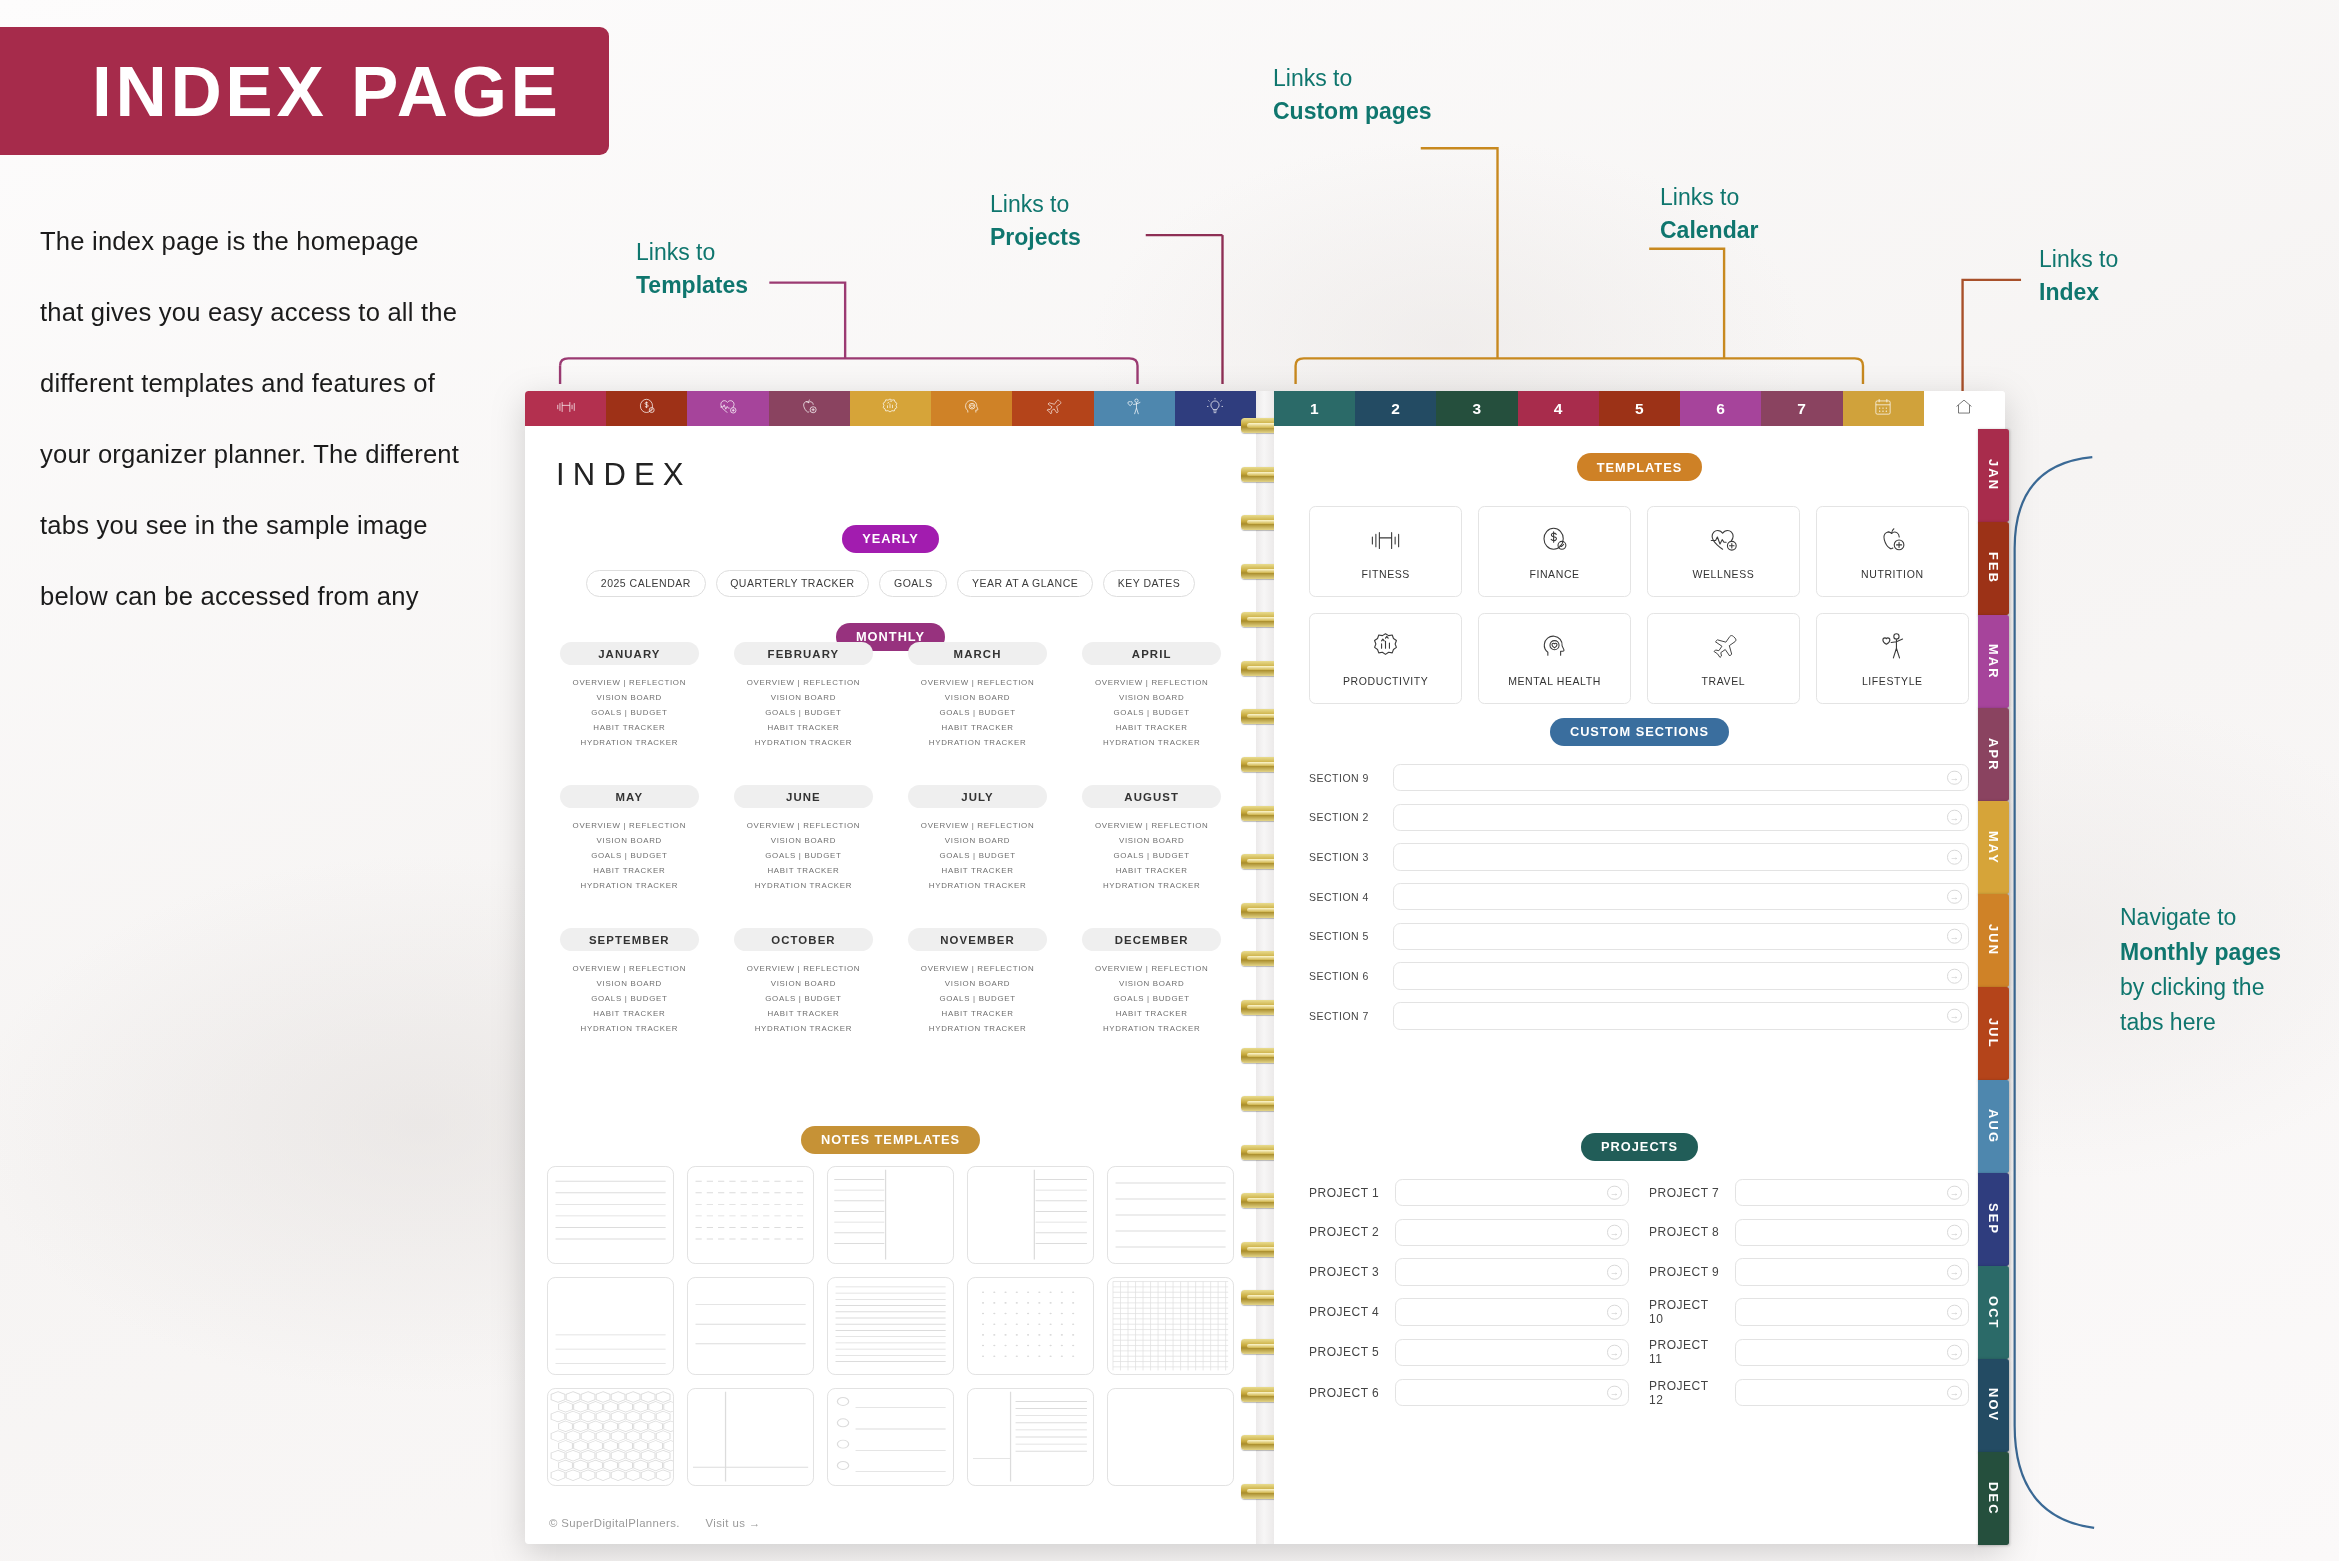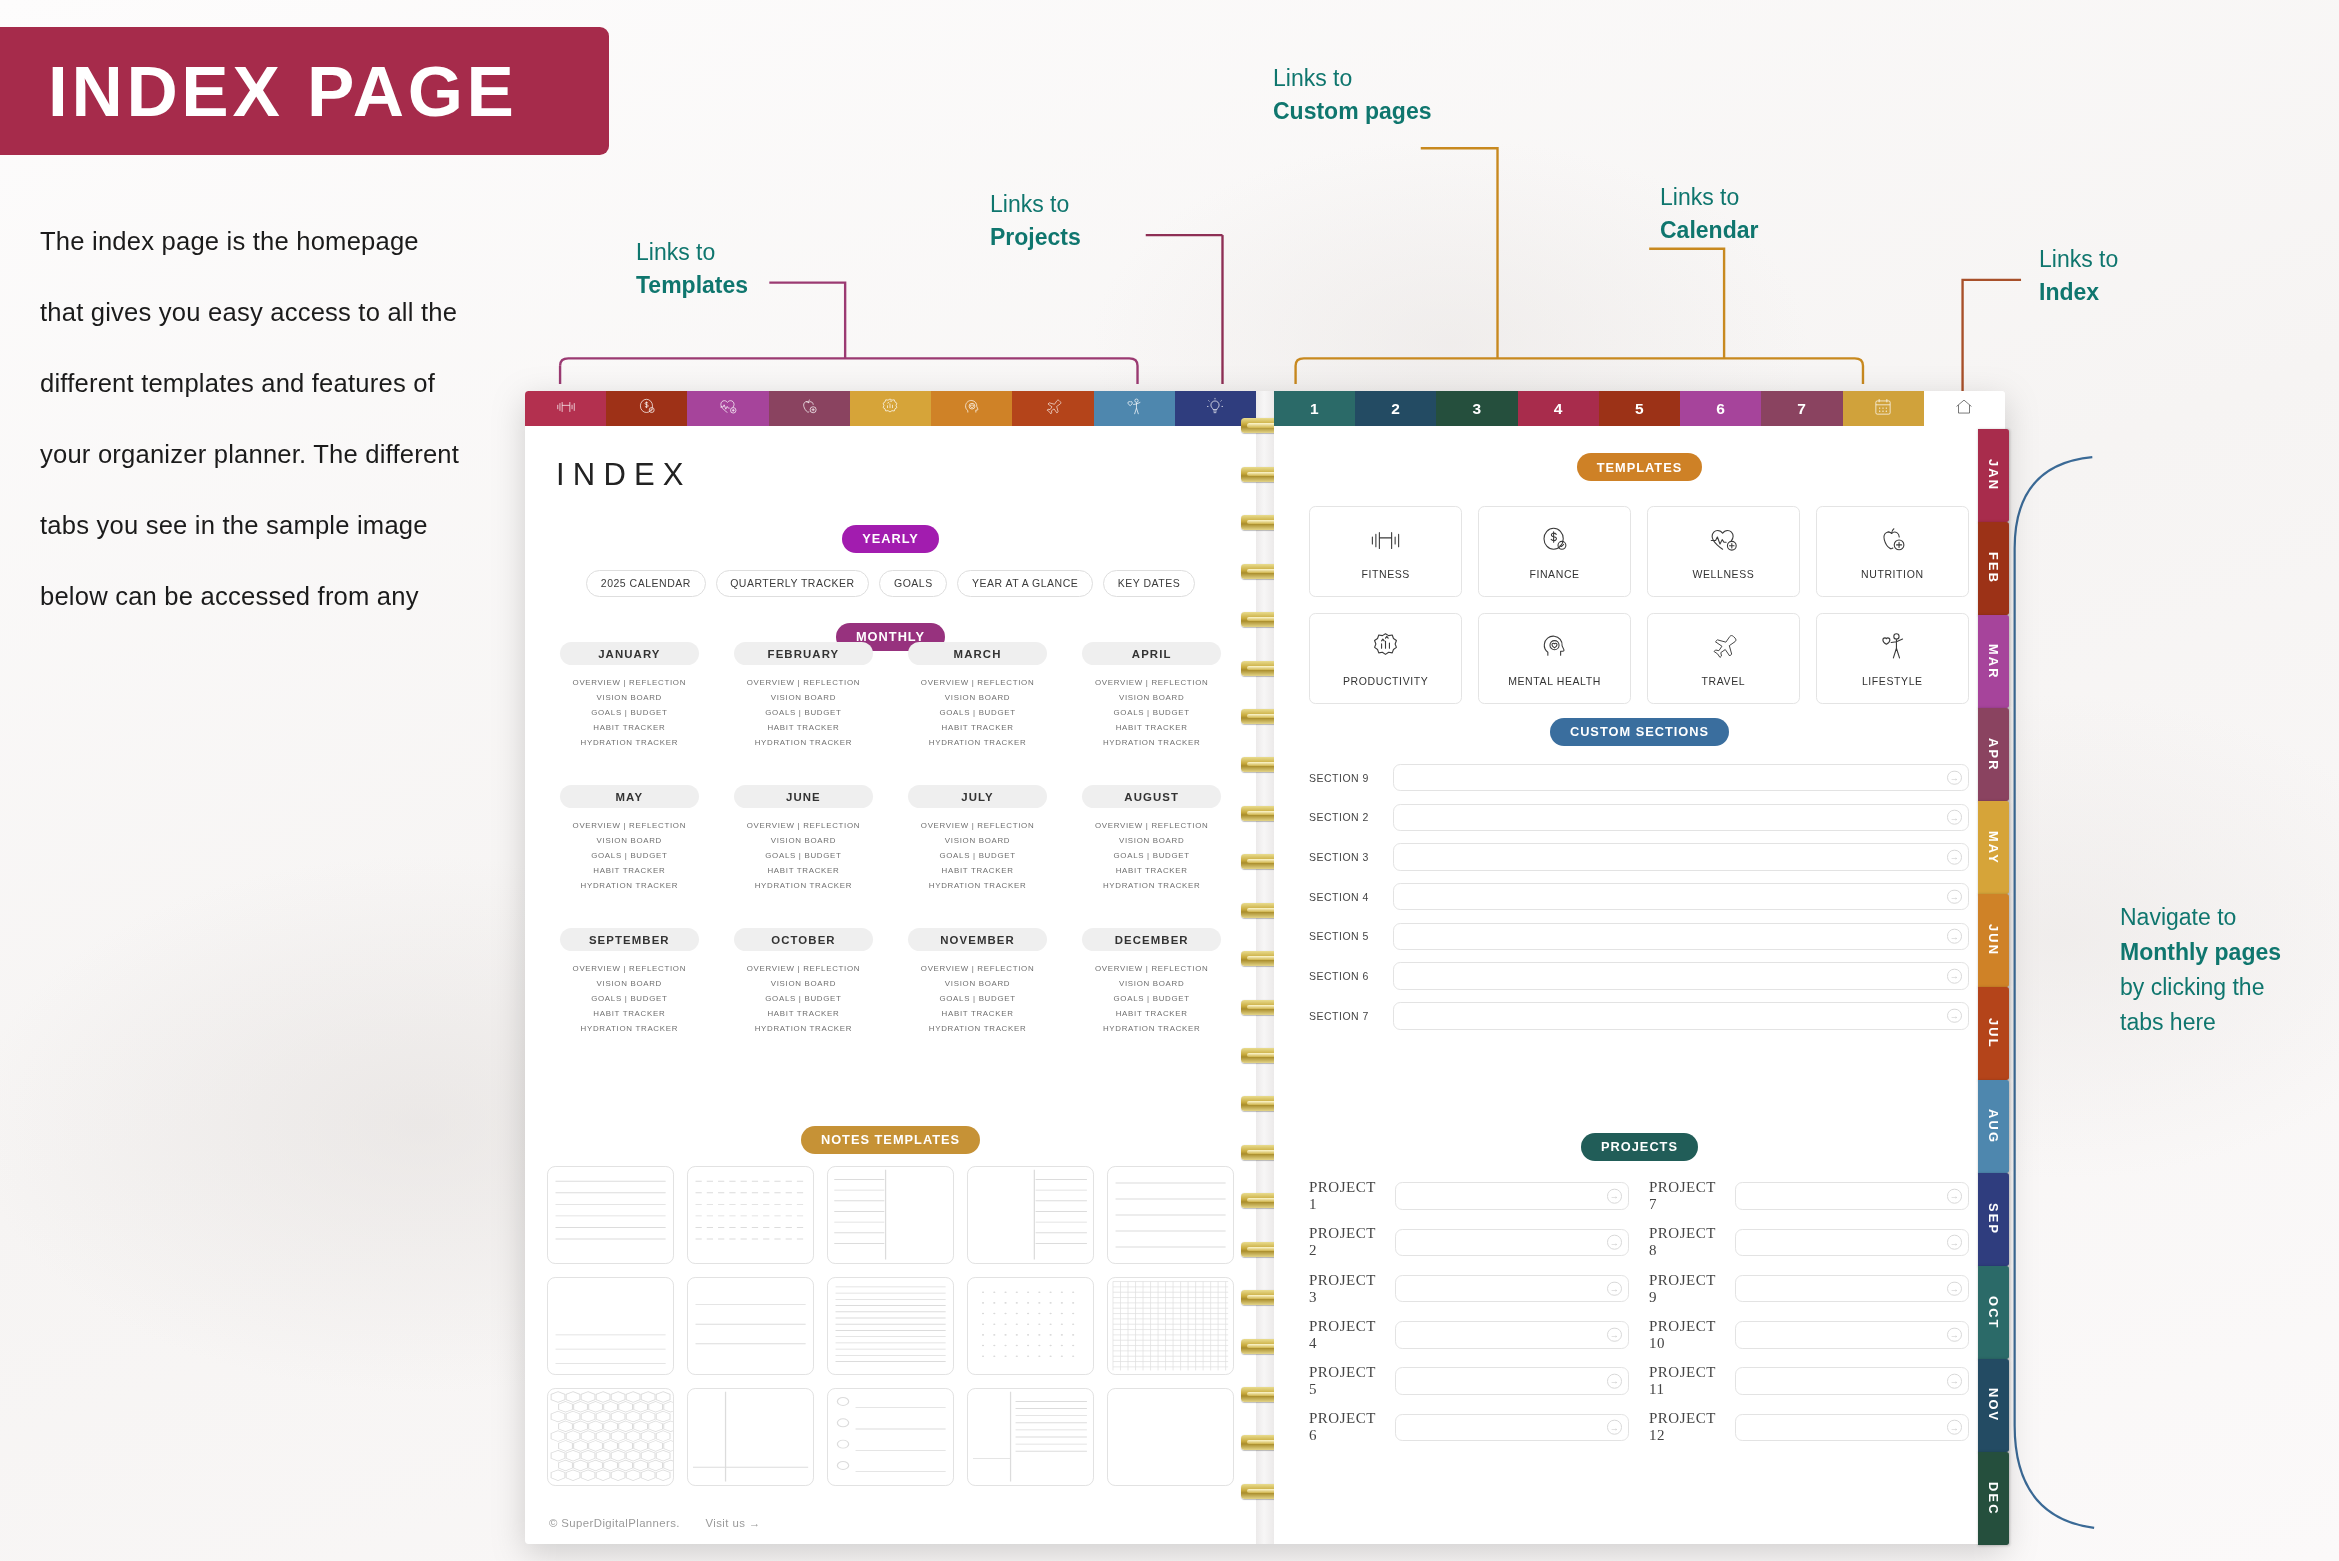--- a/index.html
+++ b/index.html
@@ -23,20 +23,21 @@
 
   
   #title-banner{
     position:absolute; left:0; top:27.4px; width:609px; height:128px;
     background:#a62b4b; border-radius:0 9.1px 9.1px 0;
     display:flex; align-items:center; padding-left:48px;
   }
   #title-banner .t{
     color:#fff; font-size:71px; font-weight:700; letter-spacing:3.7px;
     font-family:"Liberation Sans", sans-serif;
+    margin-left:44px;
   }
 
   
   #intro{
     position:absolute; left:40px; top:206px; width:512px;
     font-size:25.6px; line-height:71px; color:#1b1b1b; letter-spacing:0.2px;
   }
 
   
   .anno{ position:absolute; font-size:23px; line-height:1.42; color:#0f766e; }
@@ -129,21 +130,21 @@
   }
   .field .arrow{
     position:absolute; right:6.4px; top:50%; transform:translateY(-50%);
     width:14.6px; height:14.6px; border:0.9px solid #d9d9d9; border-radius:50%;
     display:flex; align-items:center; justify-content:center; color:#c9c9c9; font-size:9.1px;
   }
 
   #projects-list{ position:absolute; left:35px; top:753px; width:660px;
                   display:grid; grid-template-columns:1fr 1fr; column-gap:20px; row-gap:12.3px; }
   .prow{ display:flex; align-items:center; gap:11px; }
-  .prow label{ font-size:15px; letter-spacing:0.5px; color:#444; width:75px; flex:none;font-family:Liberation Serif, serif; }
+  .prow label{ font-size:12px; letter-spacing:0.5px; color:#444; width:75px; flex:none; }
 
   
   #spine{ position:absolute; left:731px; top:0; width:18.3px; height:1153px;
           background:linear-gradient(90deg,#eceaea,#f7f6f6 45%,#eceaea); }
   .ring{
     position:absolute; left:-14.6px; width:48px; height:14.6px; border-radius:3.7px;
     background:linear-gradient(180deg,#e9dc8e,#c9ab3e 42%,#a98c2a 60%,#e3d488);
     box-shadow:0 0.9px 0.9px rgba(0,0,0,.25);
   }
   .ring::after{

